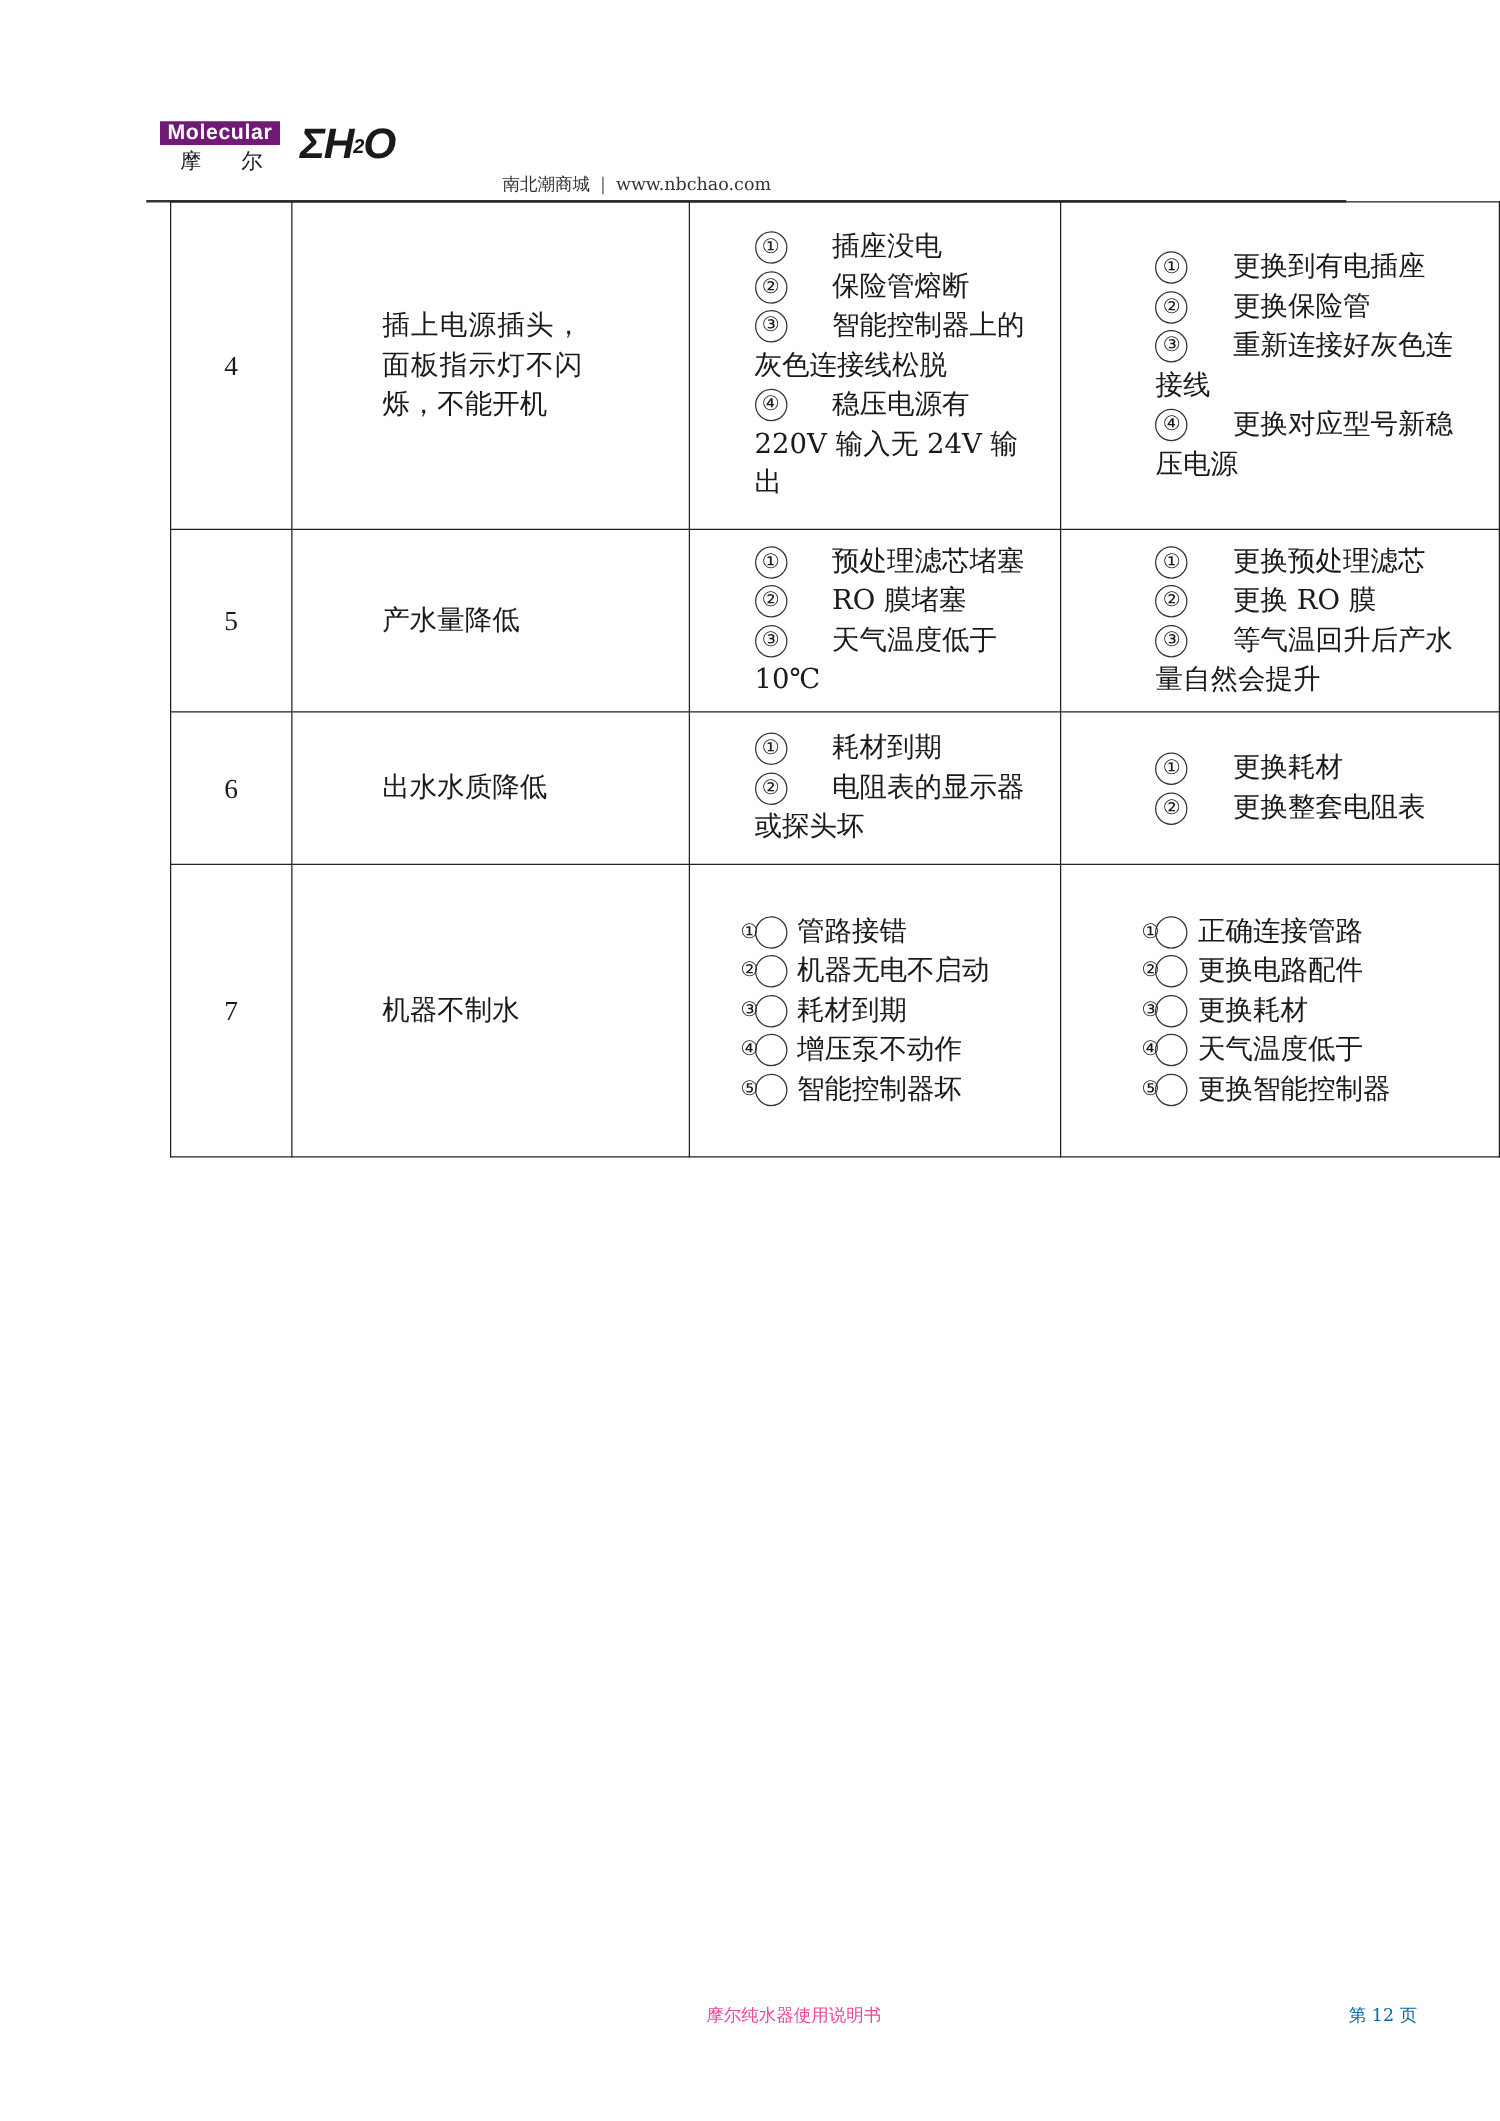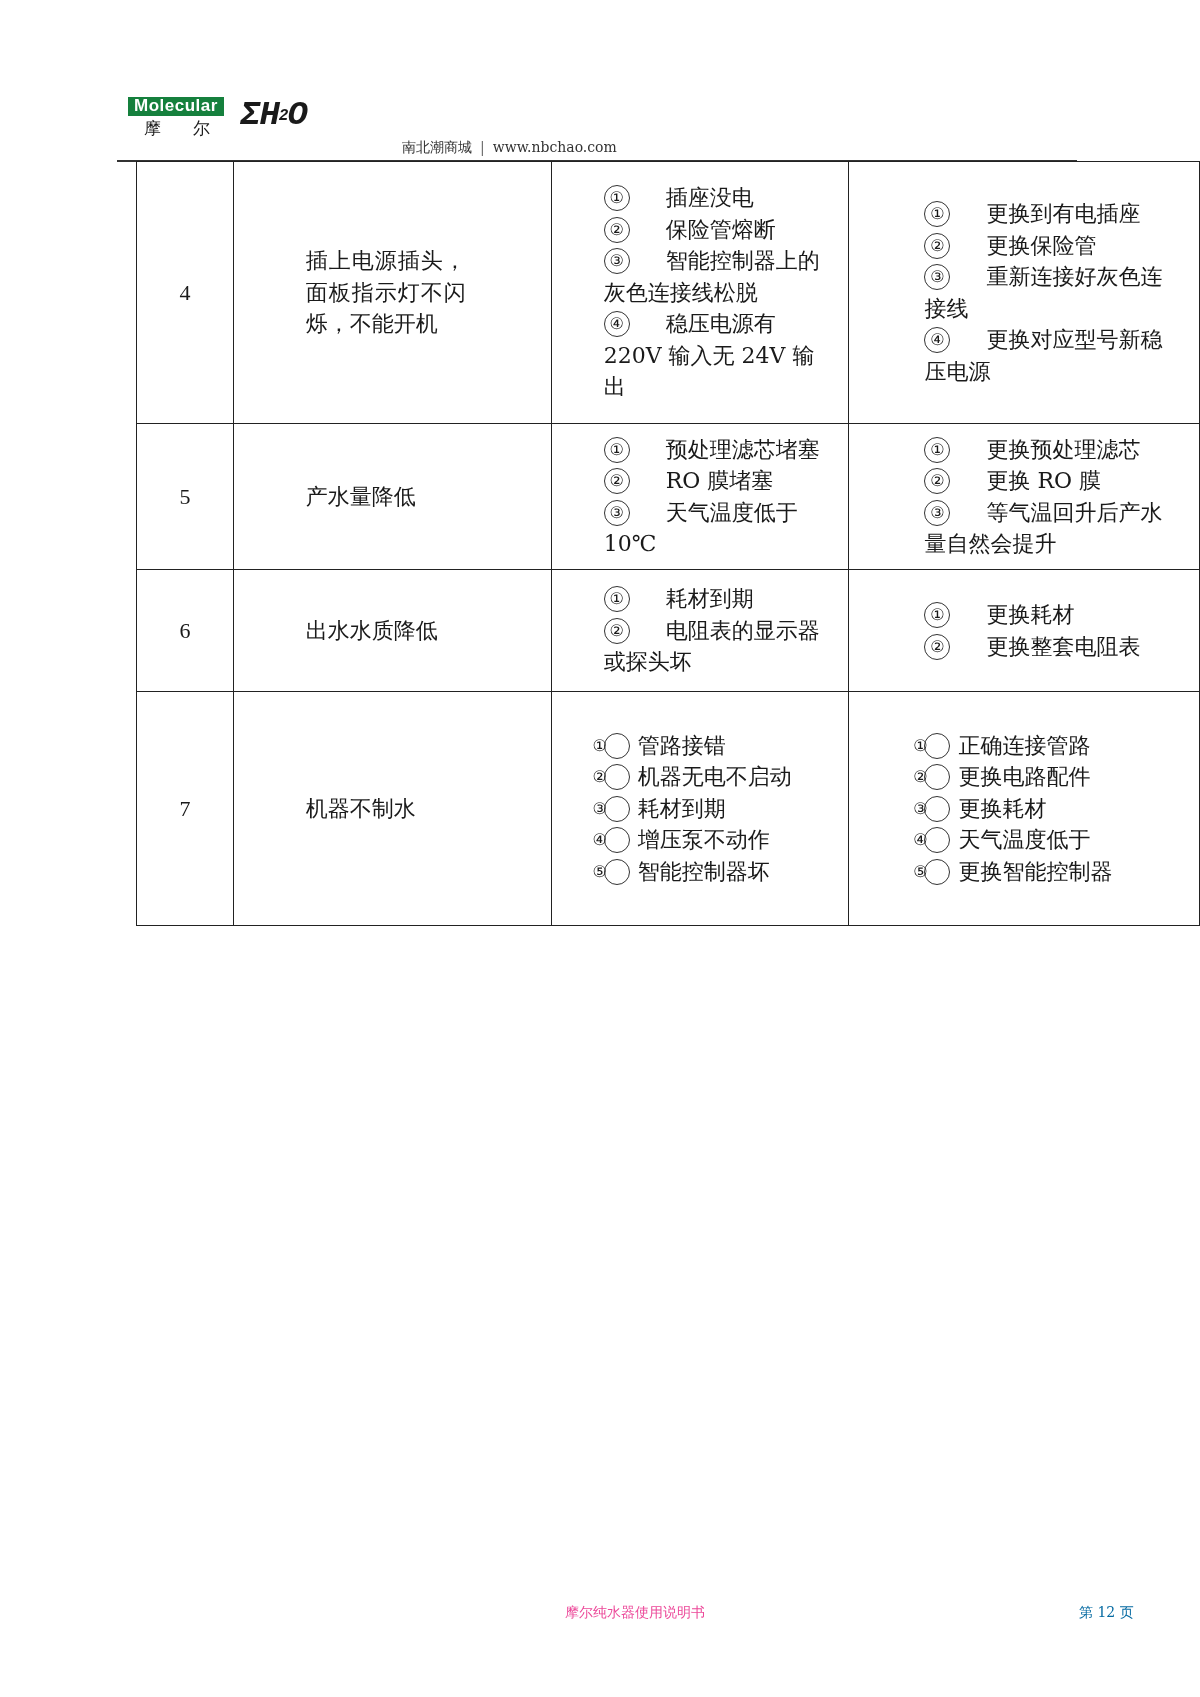--- a/index.html
+++ b/index.html
@@ -1,24 +1,24 @@
 <!DOCTYPE html>
 <html><head>
 <meta charset="utf-8">
 <style>
   html, body { margin: 0; padding: 0; background: #ffffff; }
   body { width: 1200px; height: 1697px; position: relative; overflow: hidden;
          font-family: "DejaVu Serif", "Liberation Serif", serif; color: #1a1a1a; }
   .logo { position: absolute; left: 128px; top: 95px; width: 230px; height: 60px; }
-  .logo-box { position: absolute; left: 0; top: 2px; background: #15803d; color: #fff;
+  .logo-box { position: absolute; left: 0; top: 2px; background: #701a75; color: #fff;
               font-family: "Liberation Sans", "DejaVu Sans", sans-serif; font-weight: bold;
               font-size: 17px; line-height: 18px; padding: 0 6px 1px 6px; letter-spacing: 0.5px; }
   .logo-cn { position: absolute; left: 16px; top: 22px; font-size: 17px; letter-spacing: 32px;
              font-family: "DejaVu Sans", sans-serif; }
-  .logo-h2o { position: absolute; left: 112px; top: 0px; font-family: Liberation Mono, monospace;
+  .logo-h2o { position: absolute; left: 112px; top: 0px; font-family: Liberation Sans, sans-serif;
               font-style: italic; font-weight: bold; font-size: 34px; line-height: 40px; letter-spacing: -1px; }
   .logo-h2o sub { font-size: 16px; vertical-align: 4px; }
   .site-line { position: absolute; left: 402px; top: 139px; font-size: 14px; color: #333; }
   .site-line .sep { margin: 0 8px; color: #666; }
   .header-rule { position: absolute; left: 117px; top: 160px; width: 960px; height: 2px; background: #333; }
 
   table.trouble { position: absolute; left: 136px; top: 161px; border-collapse: collapse;
                   font-size: 22px; line-height: 31.5px; }
   table.trouble td { border: 1.3px solid #222; vertical-align: middle; padding: 0; }
   td.c-num { width: 118px; text-align: center; font-family: "Liberation Serif", serif; }

